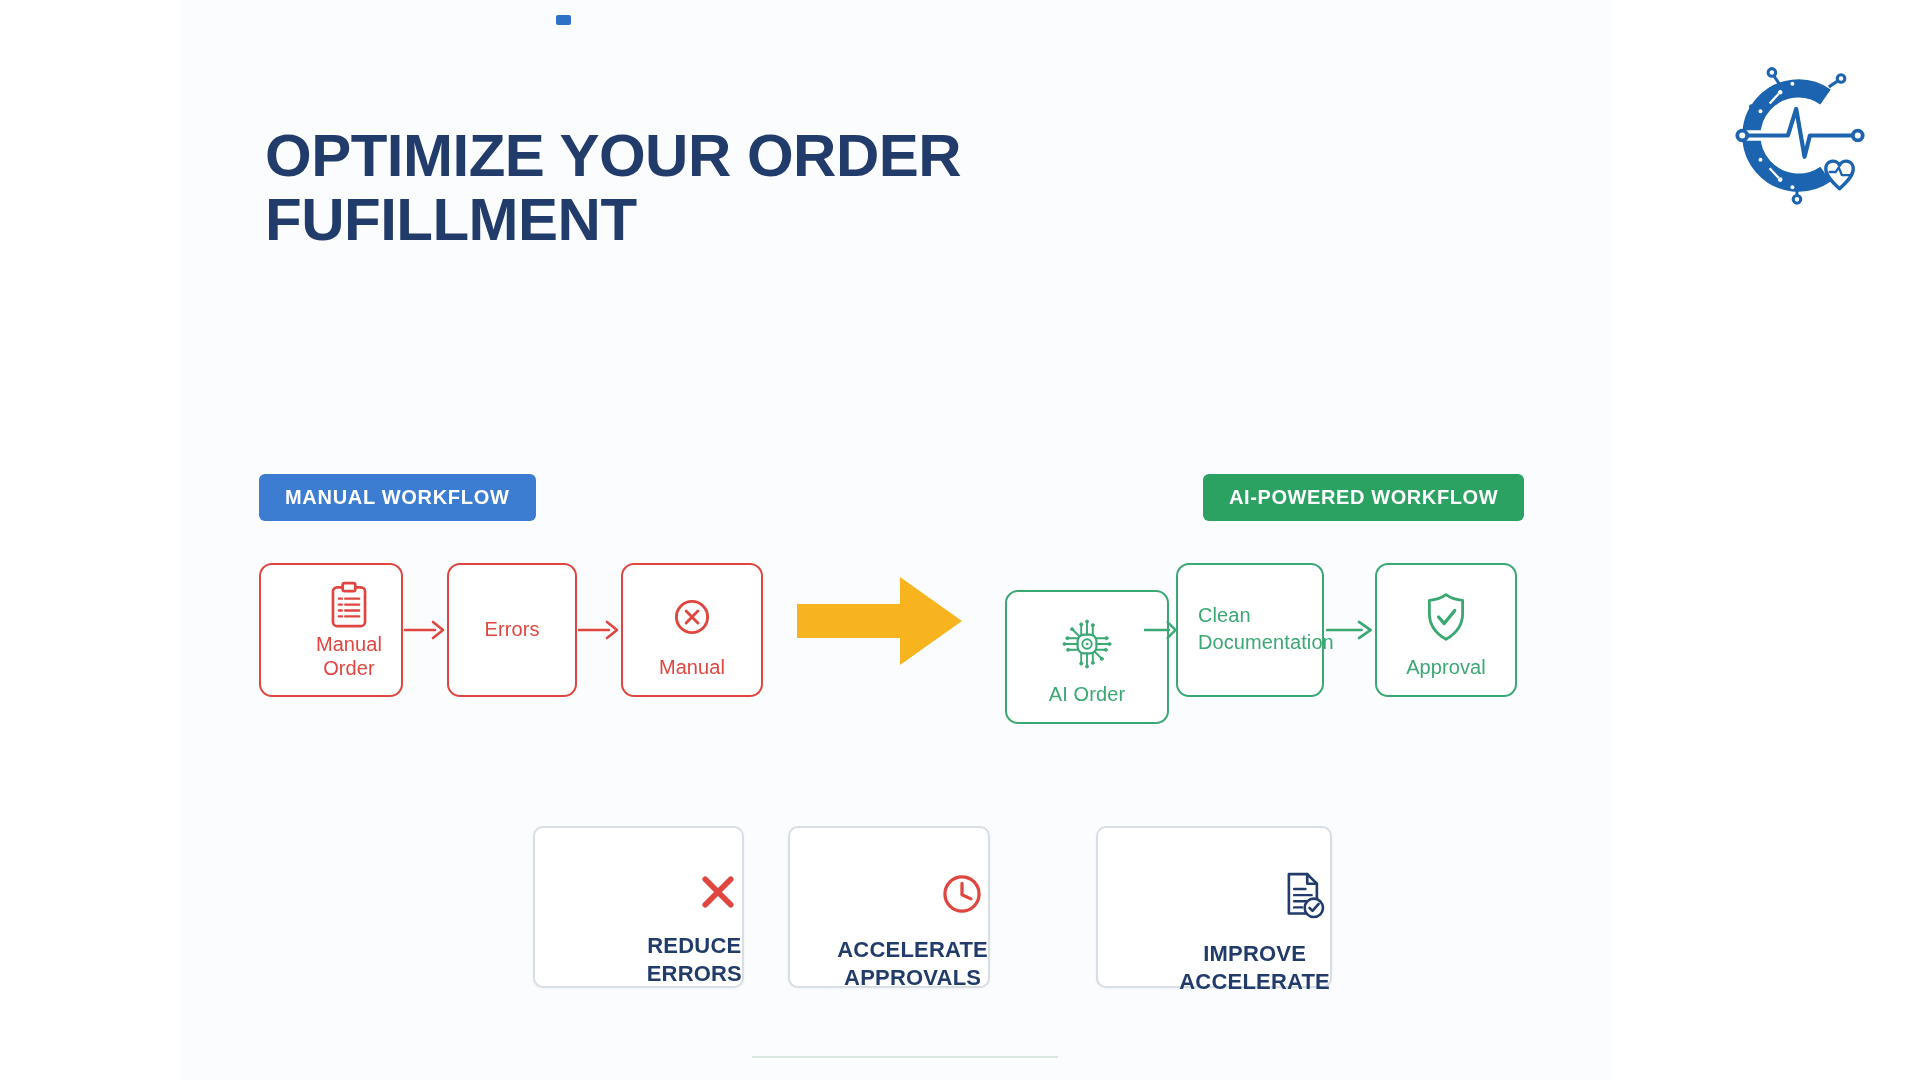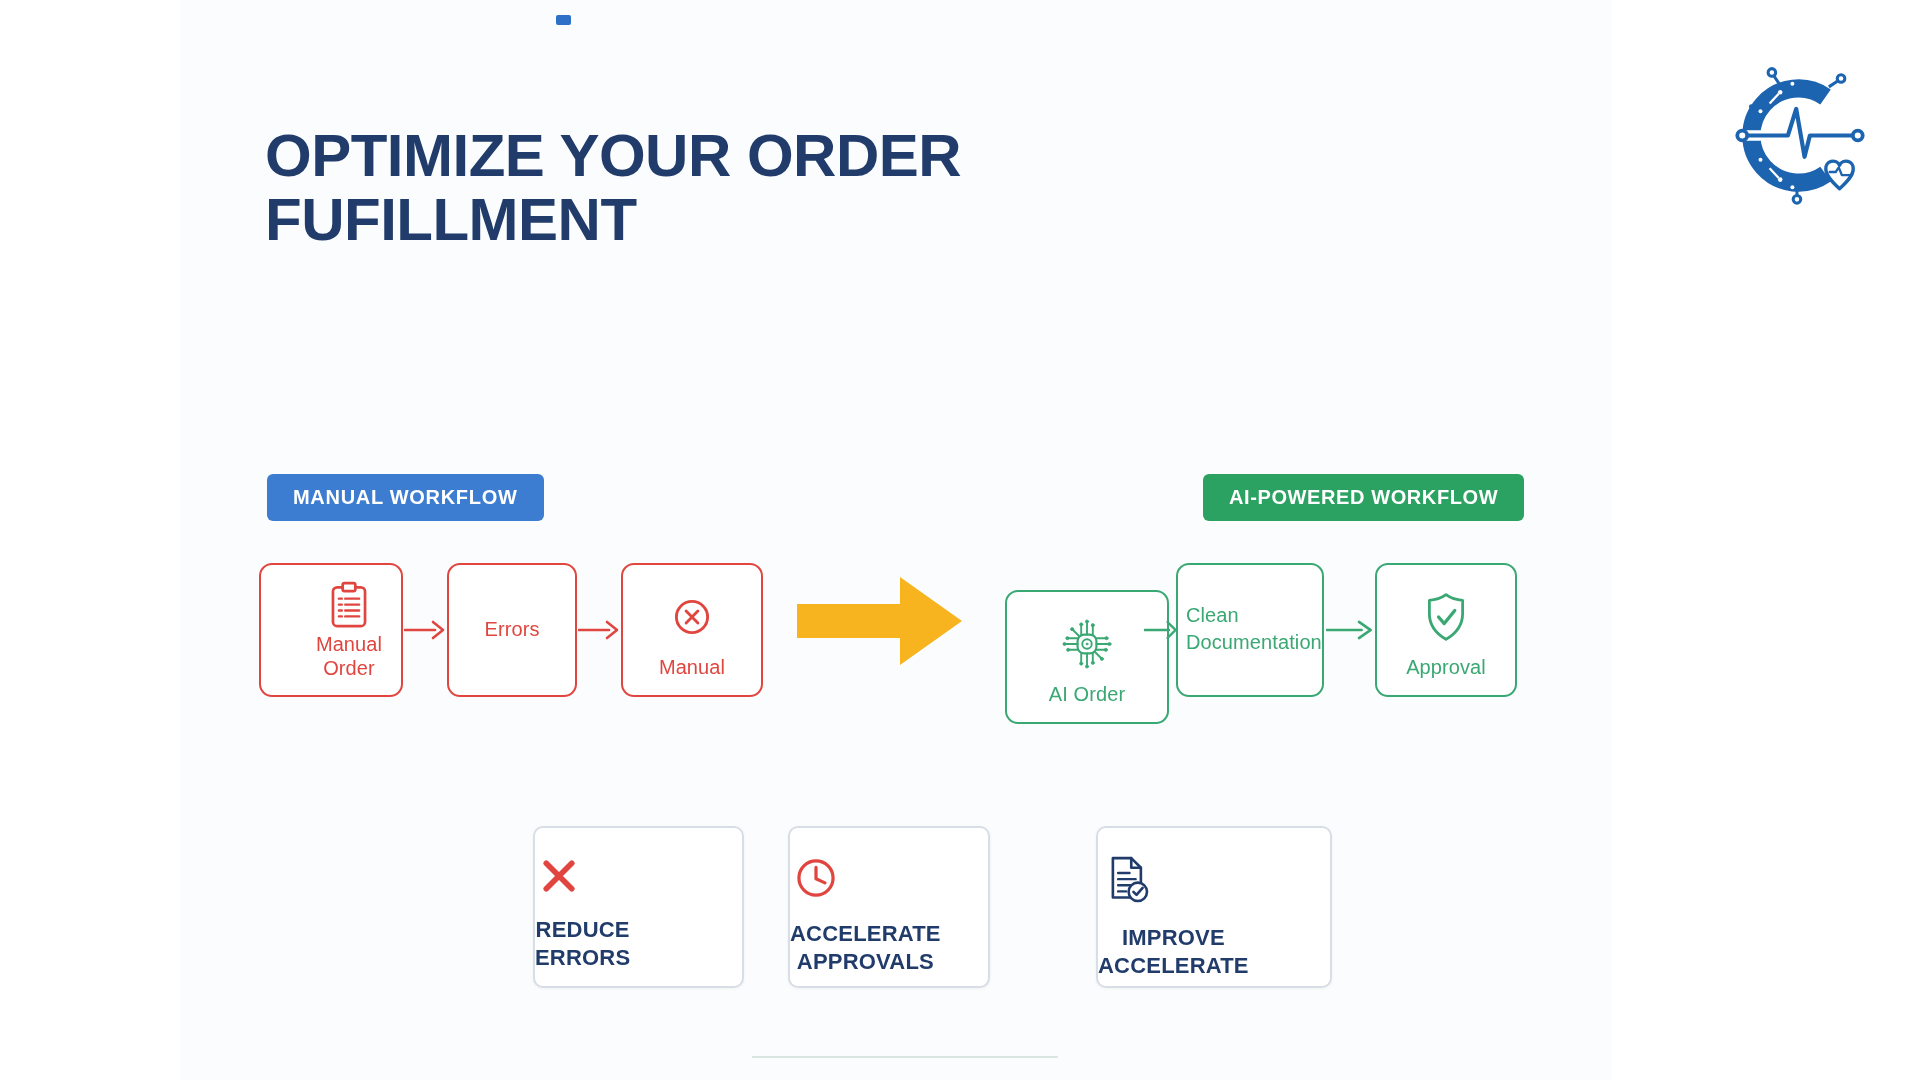--- a/index.html
+++ b/index.html
@@ -23,51 +23,51 @@
   }
   .hero p{
     margin:16px 0 0 0;font-size:33px;font-weight:400;
     color:var(--subtitle-navy,#30507f);letter-spacing:0.2px;
   }
   .badge{
     position:absolute;top:474px;height:47px;display:inline-flex;align-items:center;
     padding:0 26px;border-radius:6px;color:#fff;font-size:20px;font-weight:700;
     letter-spacing:0.7px;white-space:nowrap;
   }
-  .badge-manual{left:259px;background:var(--badge-blue,#3c7dd1);margin-left:8px;}
+  .badge-manual{left:259px;background:var(--badge-blue,#3c7dd1);}
   .badge-ai{left:1203px;background:var(--badge-green,#2ba162);letter-spacing:0.6px;}
   .flow-box{
     position:absolute;top:563px;height:134px;box-sizing:border-box;background:#fff;
     border:2.5px solid currentColor;border-radius:13px;
     display:flex;flex-direction:column;align-items:center;justify-content:center;
     padding:14px 8px 16px 8px;
   }
   .flow-box .icon-slot{flex:1;display:flex;align-items:center;justify-content:center;}
   .flow-label{font-size:20px;letter-spacing:0.1px;line-height:1.2;text-align:center;}
   .red-step{color:var(--flow-red,#e0463f);}
   .green-step{color:var(--flow-green,#3aa873);}
   .box-manual-order{left:259px;width:144px;padding-left:44px;}
   .box-errors{left:447px;width:130px;}
   .box-delays{left:621px;width:142px;}
   .box-ai-order{left:1005px;width:164px;margin-top:27px;}
-  .box-clean-doc{left:1176px;width:148px;align-items:flex-start;padding-left:8px;}
+  .box-clean-doc{left:1176px;width:148px;align-items:flex-start;padding-left:20px;}
   .box-clean-doc .flow-label{text-align:left;line-height:1.35;}
   .box-approval{left:1375px;width:142px;}
   .conn{position:absolute;top:615px;height:30px;}
   .conn-1{left:404px;width:42px;color:var(--flow-red,#e0463f);}
   .conn-2{left:578px;width:42px;color:var(--flow-red,#e0463f);}
   .conn-3{left:1144px;width:34px;color:var(--flow-green,#3aa873);}
   .conn-4{left:1326px;width:48px;color:var(--flow-green,#3aa873);}
   .big-arrow{position:absolute;left:797px;top:574px;width:167px;height:94px;color:var(--arrow-yellow,#f7b41f);}
   .benefit-card{
     position:absolute;top:826px;height:162px;box-sizing:border-box;background:#fff;
     border:2px solid var(--card-border,#d8dee6);border-radius:10px;
     box-shadow:0 1px 3px rgba(90,110,140,.08);
-    display:flex;flex-direction:column;align-items:flex-start;
-    padding-top:24px;
+    display:flex;flex-direction:column;align-items:flex-end;
+    padding-top:40px;
   }
   .card-1{left:533px;width:211px;}
   .card-2{left:788px;width:202px;}
   .card-3{left:1096px;width:236px;}
   .benefit-label{
     margin-top:16px;font-size:22px;font-weight:700;line-height:1.27;
     color:var(--navy,#213c6b);text-align:center;letter-spacing:0.2px;
   }
   .benefit-red{color:var(--flow-red,#e0463f);}
   .benefit-navy{color:var(--navy,#213c6b);}

